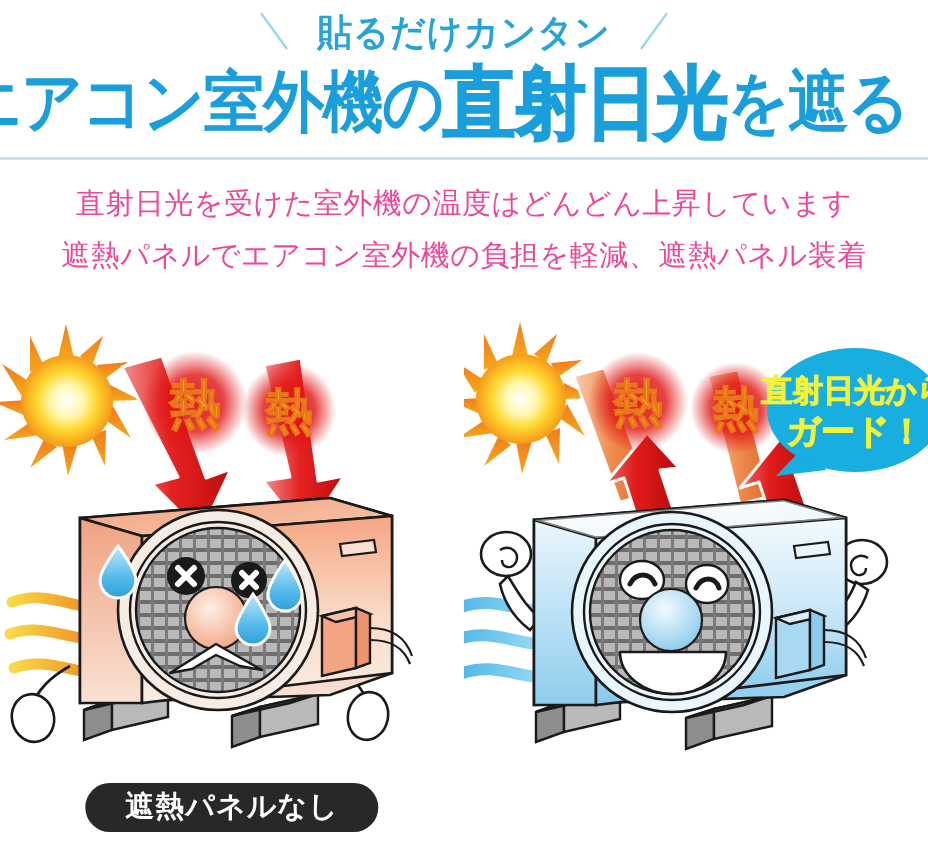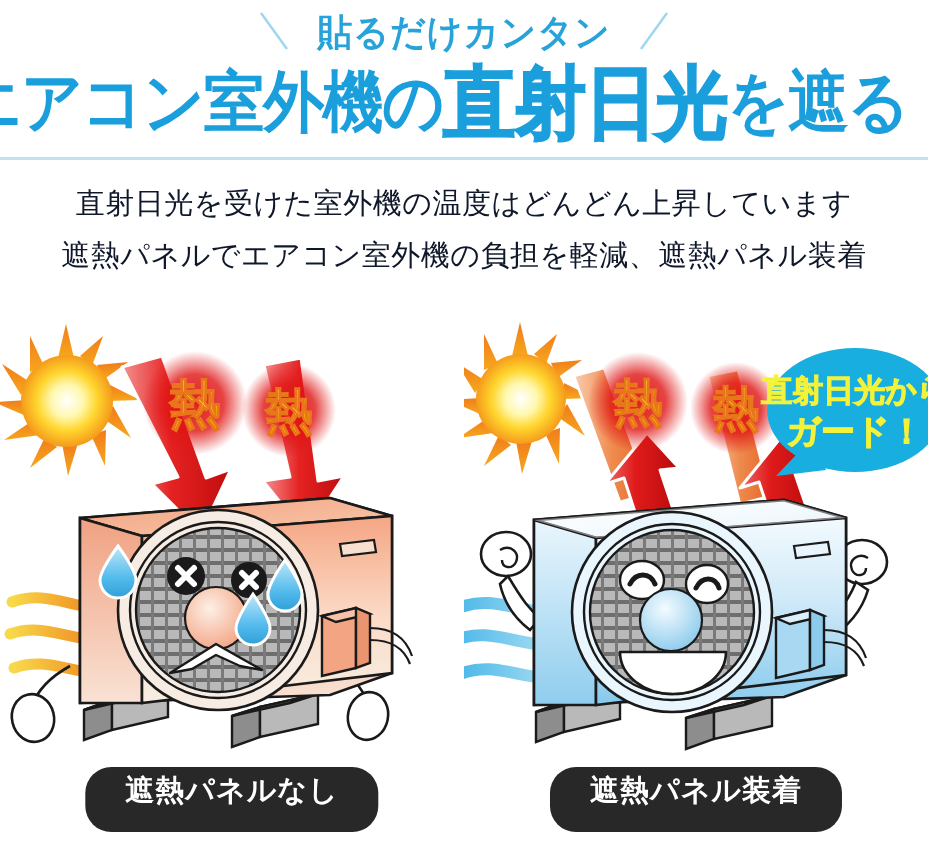--- a/index.html
+++ b/index.html
@@ -51,40 +51,40 @@
     background:#bfe3ef;
   }
 
   
   .lead{
     position:absolute;left:0;top:182px;width:928px;
     text-align:center;
   }
   .lead p{
     margin:0 0 10px 0;
-    color:#0f172a;
+    color:#ec4899;
     font-size:29px;line-height:1.45;
     letter-spacing:0.5px;
     white-space:nowrap;
   }
 
   
   .panels{position:absolute;left:0;top:318px;width:928px;height:526px;}
   .panel{position:absolute;top:0;width:464px;height:526px;}
   .panel-left{left:0;}
   .panel-right{left:464px;}
   .scene{position:absolute;left:0;top:0;width:464px;height:452px;}
   .scene svg{display:block;}
 
   
   .caption{
     position:absolute;bottom:12px;left:50%;transform:translateX(-50%);
     background:#282828;color:#ffffff;
     border-radius:26px;
-    padding:9px 40px 27px 40px;
+    padding:9px 40px 11px 40px;
     font-size:29px;font-weight:bold;line-height:1;
     letter-spacing:1px;white-space:nowrap;
   }
 </style>
 </head>
 <body>
 
 <div class="page">
 
   <div class="header">
@@ -461,17 +461,16 @@
           </g>
 
           <g>
             <path d="M312 158 L348 120 L362 152 Z" fill="#19aee0"></path>
             <ellipse cx="391" cy="92" rx="88" ry="62" fill="#19aee0"></ellipse>
             <text x="391" y="83" font-family="'DejaVu Sans',sans-serif" font-size="31" font-weight="bold" text-anchor="middle" fill="#f2f23c" stroke="#f2f23c" stroke-width="1.1">直射日光から</text>
             <text x="391" y="125" font-family="'DejaVu Sans',sans-serif" font-size="34" font-weight="bold" text-anchor="middle" fill="#f2f23c" stroke="#f2f23c" stroke-width="1.1">ガード！</text>
           </g>
         </svg>
       </div>
-      <div class="caption">遮熱パネル装着</div>
     </div>
 
   </div>
 </div>
 
 </body></html>

